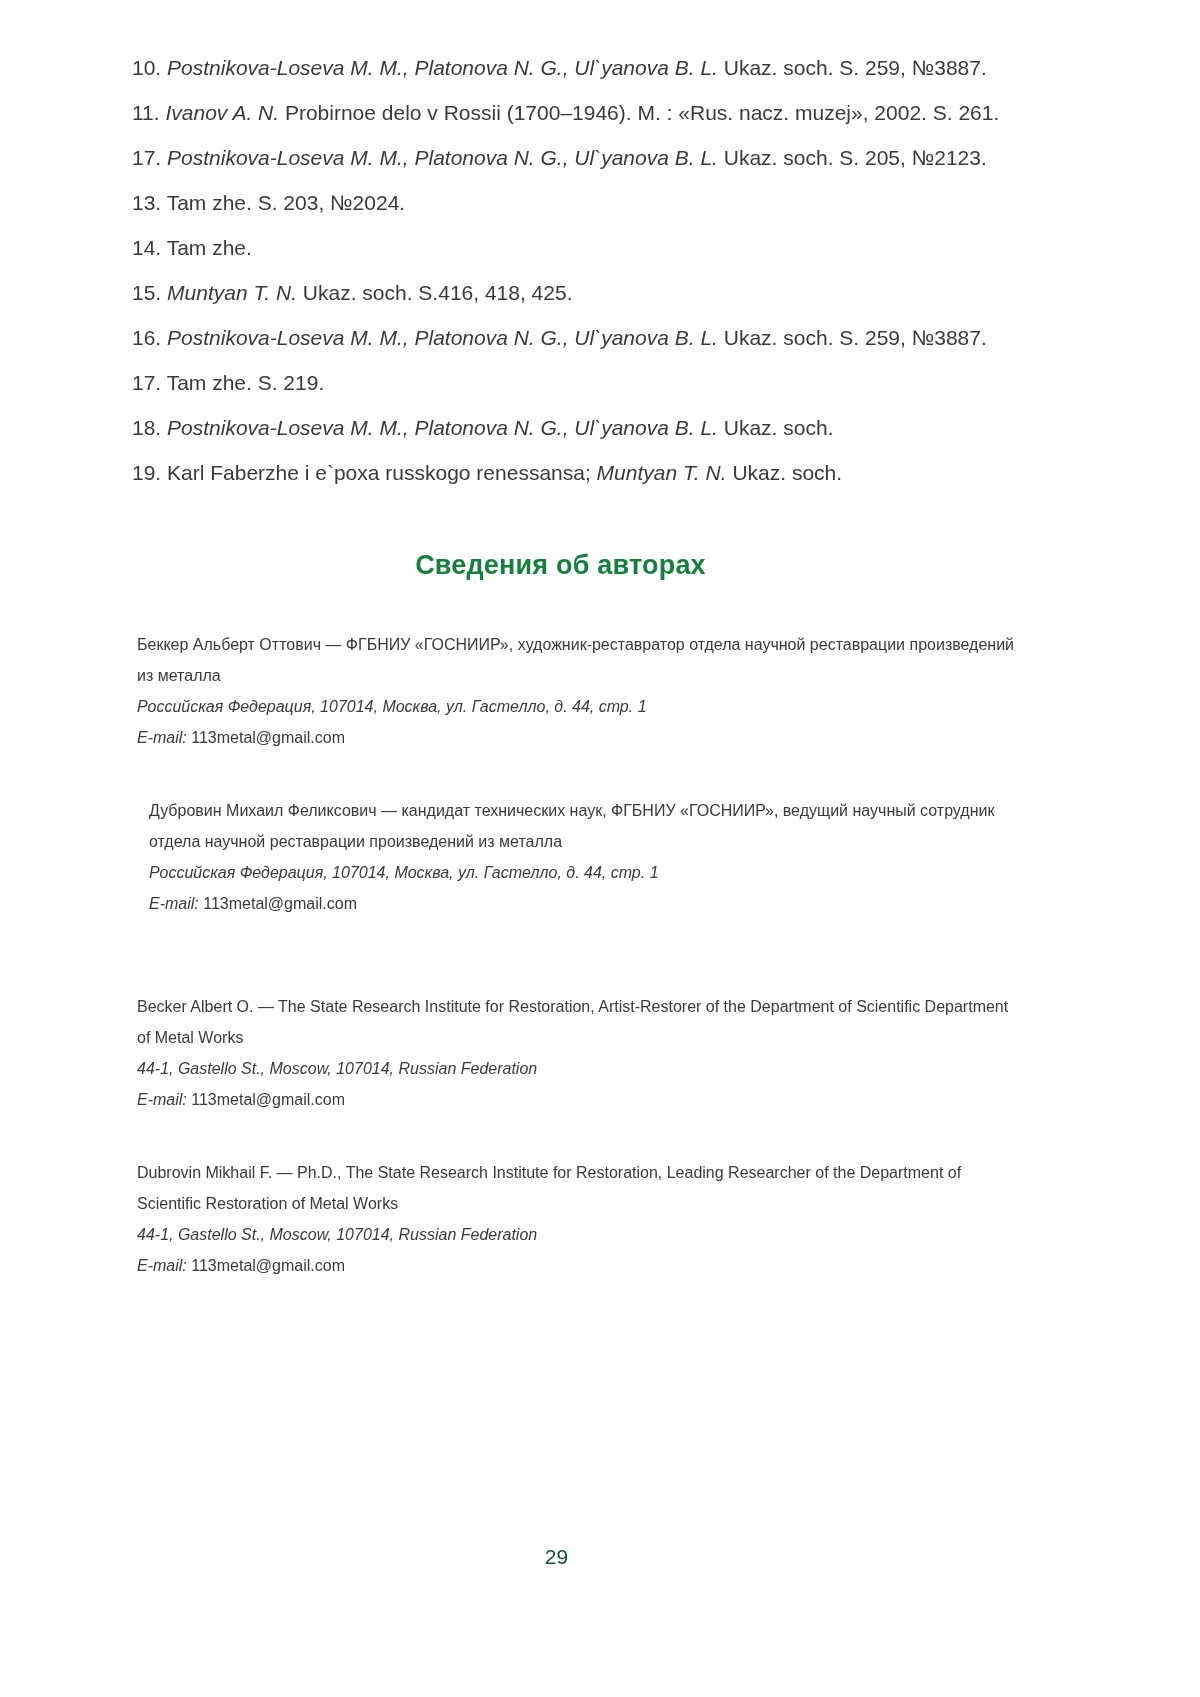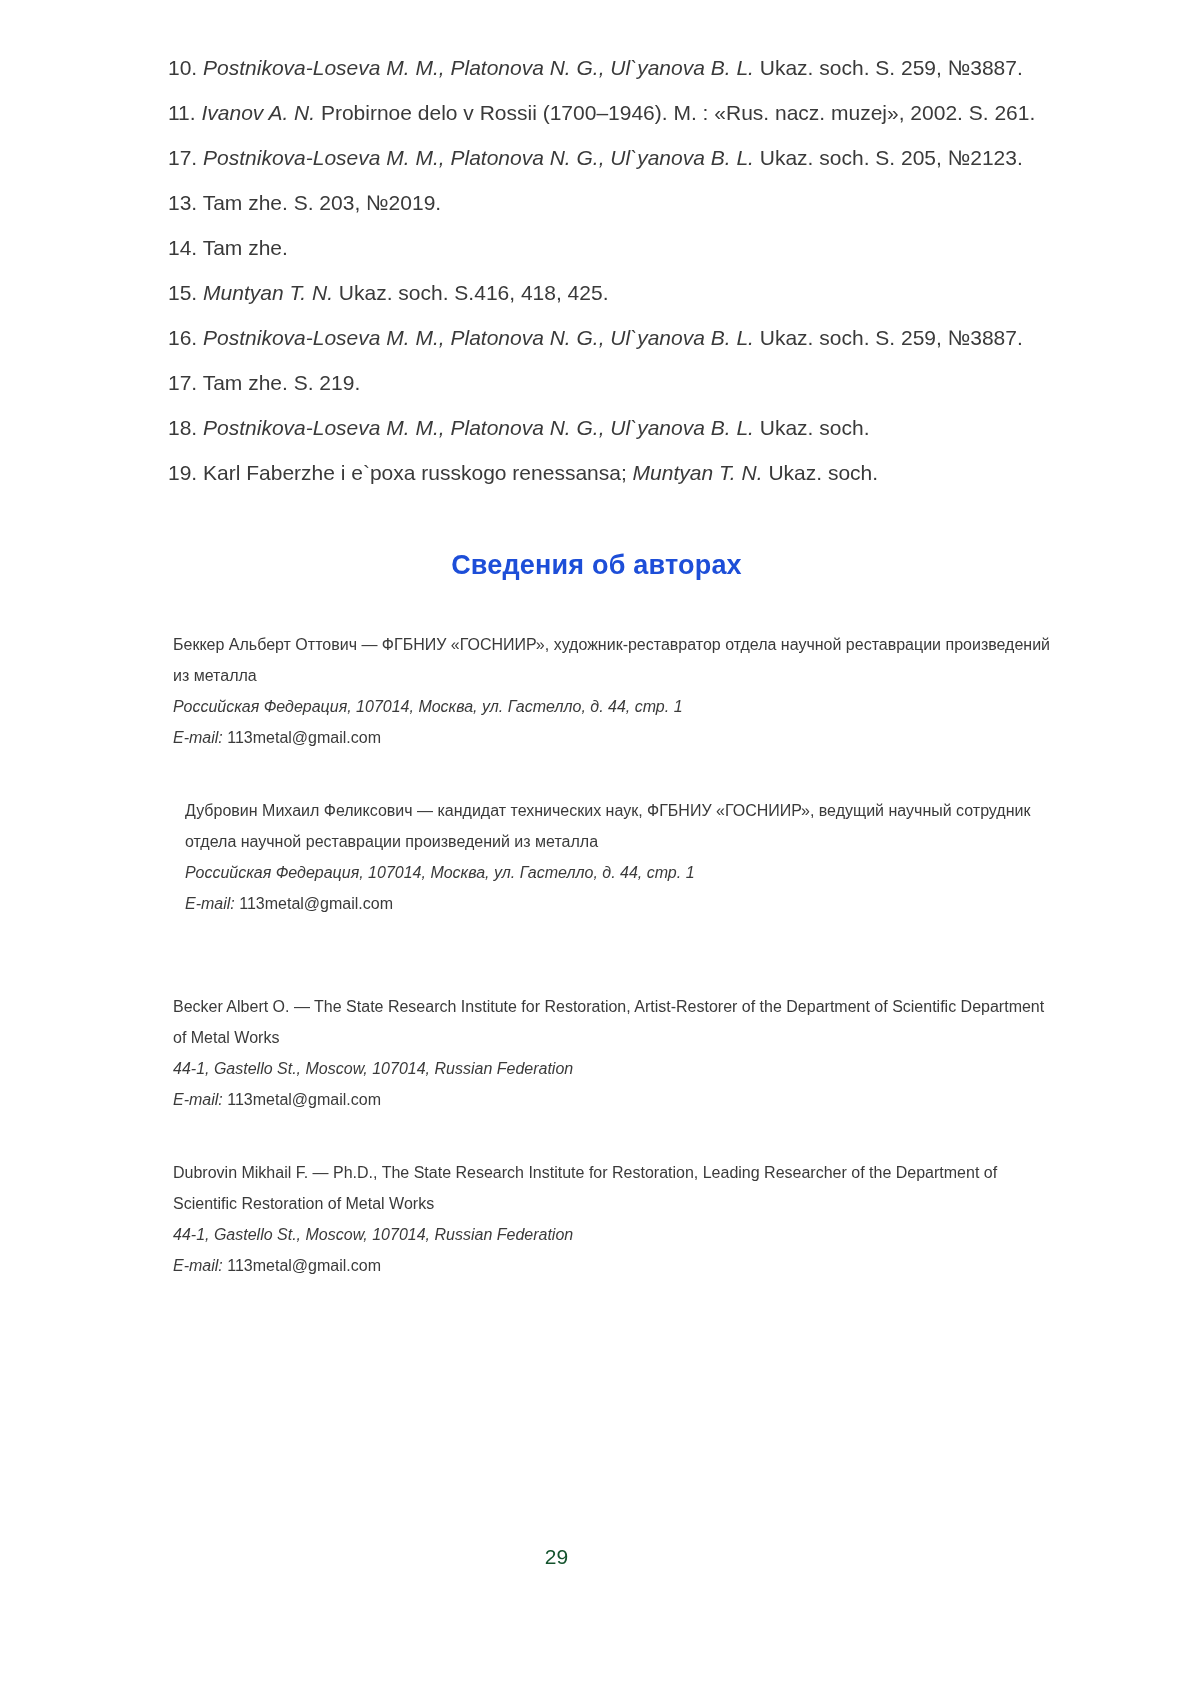--- a/index.html
+++ b/index.html
@@ -12,21 +12,21 @@
     width: 1200px;
     height: 1697px;
     font-family: "Liberation Sans", "DejaVu Sans", sans-serif;
     color: #3a3a3a;
     position: relative;
   }
   .page {
     position: relative;
     width: 1200px;
     height: 1697px;
-    padding: 52px 155px 0 108px;
+    padding: 52px 155px 0 72px;
   }
   .content {
     width: 977px;
   }
   
   .references-list p.reference {
     margin: 0 0 14px 0;
     font-size: 21px;
     line-height: 31px;
     text-align: justify;
@@ -34,21 +34,21 @@
   }
   .reference em, .author-line em {
     font-style: italic;
   }
   
   .authors-heading {
     margin: 62px 0 48px 0;
     text-align: center;
     font-size: 27px;
     font-weight: bold;
-    color: #1d4ed8;
+    color: #15803d;
     letter-spacing: 0.2px;
   }
   
   .author-blocks {
     margin-left: 65px;
     width: 880px;
   }
   .author-block {
     margin-bottom: 42px;
     font-size: 16px;
@@ -75,21 +75,21 @@
 </head>
 <body>
 
 <div class="page">
   <div class="content">
 
     <div class="references-list">
         <p class="reference"><span>10. </span><em>Postnikova-Loseva M. M., Platonova N. G., Ul`yanova B. L.</em><span> Ukaz. soch. S. 259, №3887.</span></p>
         <p class="reference"><span>11. </span><em>Ivanov A. N.</em><span> Probirnoe delo v Rossii (1700–1946). M. : «Rus. nacz. muzej», 2002. S. 261.</span></p>
         <p class="reference"><span>17. </span><em>Postnikova-Loseva M. M., Platonova N. G., Ul`yanova B. L.</em><span> Ukaz. soch. S. 205, №2123.</span></p>
-        <p class="reference"><span>13. Tam zhe. S. 203, №2019.</span></p>
+        <p class="reference"><span>13. Tam zhe. S. 203, №2024.</span></p>
         <p class="reference"><span>14. Tam zhe.</span></p>
         <p class="reference"><span>15. </span><em>Muntyan T. N.</em><span> Ukaz. soch. S.416, 418, 425.</span></p>
         <p class="reference"><span>16. </span><em>Postnikova-Loseva M. M., Platonova N. G., Ul`yanova B. L.</em><span> Ukaz. soch. S. 259, №3887.</span></p>
         <p class="reference"><span>17. Tam zhe. S. 219.</span></p>
         <p class="reference"><span>18. </span><em>Postnikova-Loseva M. M., Platonova N. G., Ul`yanova B. L.</em><span> Ukaz. soch.</span></p>
         <p class="reference"><span>19. Karl Faberzhe i e`poxa russkogo renessansa; </span><em>Muntyan T. N.</em><span> Ukaz. soch.</span></p>
       </div>
 
     <h2 class="authors-heading">Сведения об авторах</h2>
 

